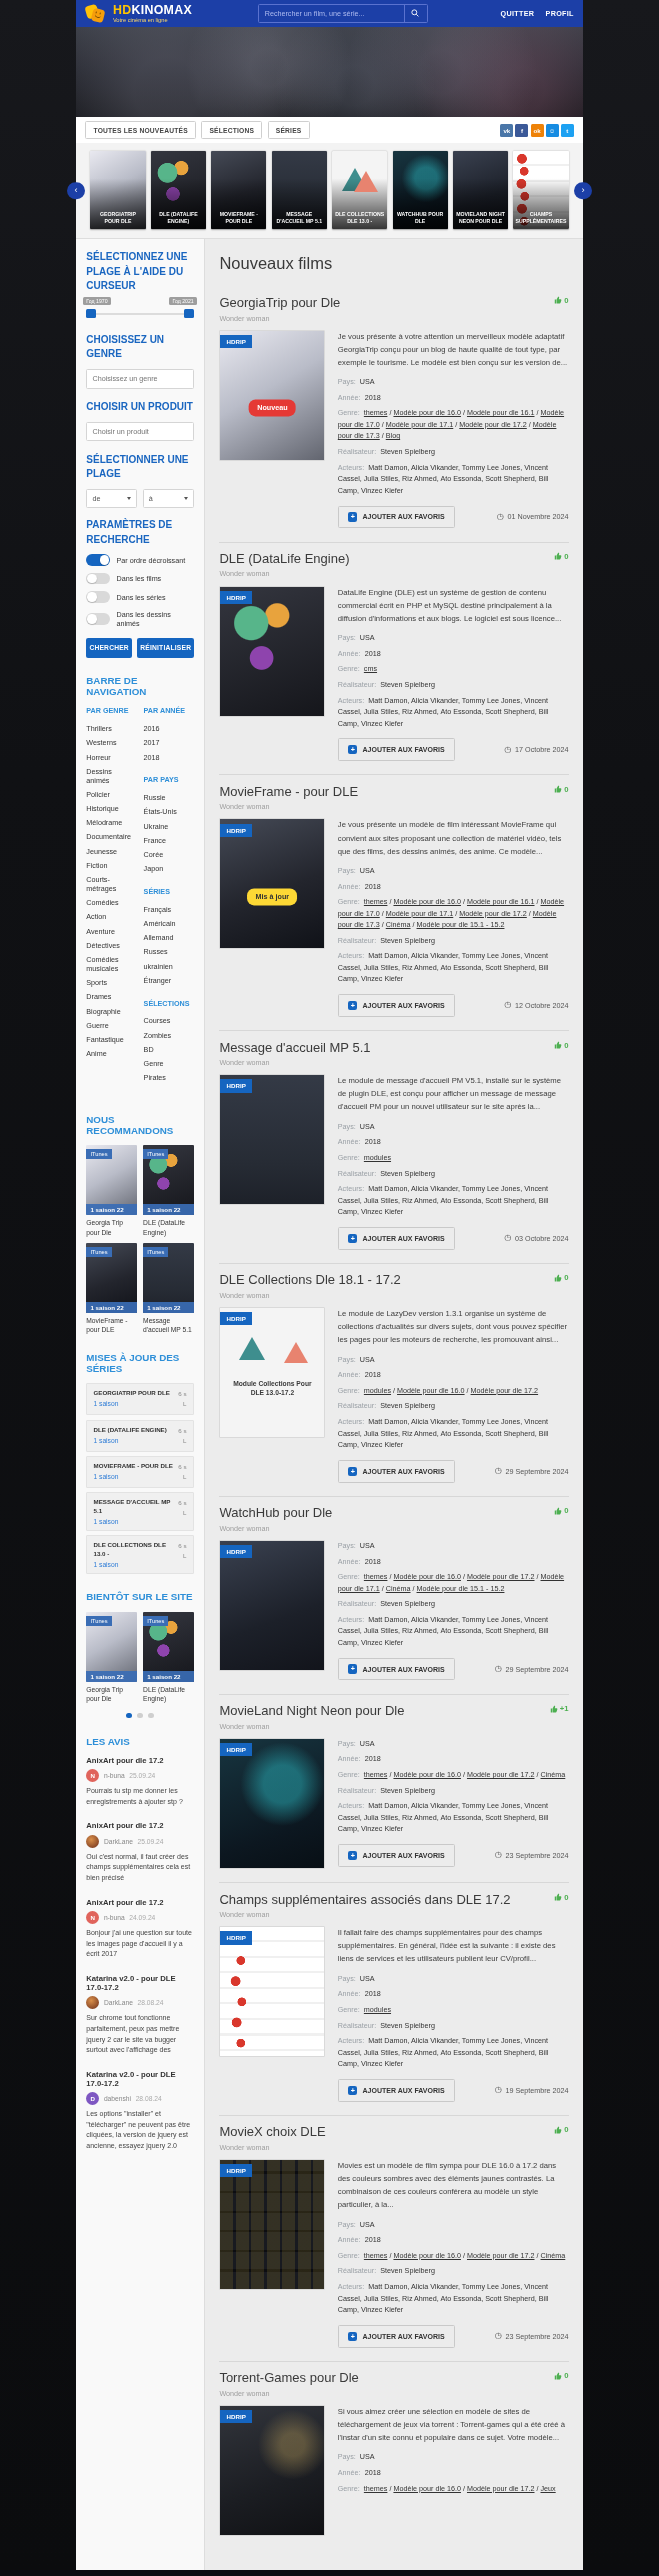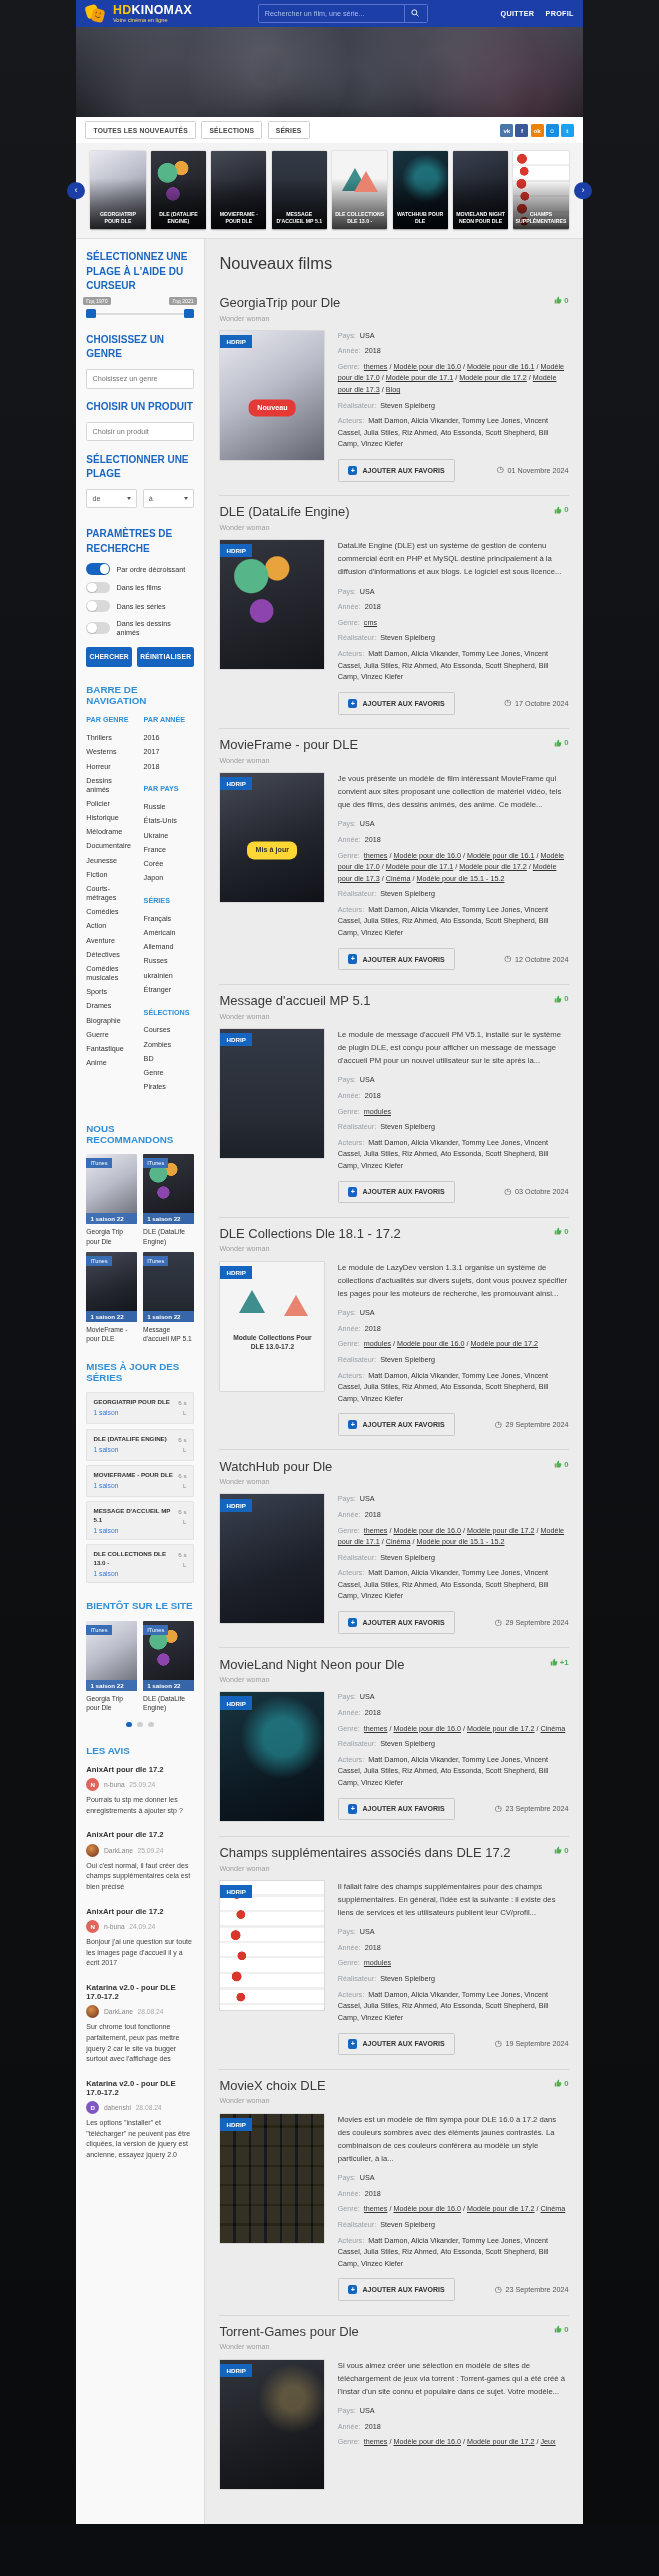--- a/index.html
+++ b/index.html
@@ -90,21 +90,21 @@
   
   .sb-h1 { color:#1a66c0; font-size:10px; font-weight:bold; line-height:1.45; margin-bottom:7.2px; text-transform:uppercase; }
   .sb-h2 { color:#2e8fd8; font-size:9.8px; font-weight:bold; margin:17.5px 0 9.3px; text-transform:uppercase; }
   .slider { position:relative; height:9.3px; margin:15.5px 0 14.4px; }
   .slider .track { position:absolute; left:0; right:0; top:3.6px; height:2.6px; background:#dcdcdc; border-radius:1.5px; }
   .slider .handle { position:absolute; top:0; width:9.3px; height:9.3px; background:#1565c0; border-radius:1.5px; cursor:pointer; }
   .h-min { left:0; } .h-max { right:0; }
   .slider .tip { position:absolute; top:-12.4px; background:#9e9e9e; color:#fff; font-size:5.2px; padding:1px 3.1px; border-radius:1.5px; white-space:nowrap; }
   .tip-min { left:-3.1px; } .tip-max { right:-3.1px; }
   .sb-field { width:100%; height:19.6px; border:0.5px solid #d5d5d5; border-radius:1.5px; background:#fff; color:#666; font-size:7.2px; padding:0 5.2px; outline:none; margin-bottom:11.3px; font-family:"Liberation Sans",sans-serif; }
-  .range-row { display:flex; gap:5.2px; margin-bottom:19px; }
+  .range-row { display:flex; gap:5.2px; margin-bottom:10px; }
   .pseudo-select { flex:1; height:19.6px; border:0.5px solid #d5d5d5; border-radius:1.5px; background:#fff; color:#555; font-size:7.2px; display:flex; align-items:center; justify-content:space-between; padding:0 5.2px; cursor:pointer; }
   .pseudo-select .arr { width:0; height:0; border-left:2.6px solid transparent; border-right:2.6px solid transparent; border-top:3.1px solid #555; }
   .toggle-row { display:flex; align-items:center; gap:6.2px; margin-bottom:7.2px; cursor:pointer; }
   .switch { width:24px; height:11.3px; border-radius:6.2px; background:#d9d9d9; position:relative; flex:0 0 24px; }
   .switch .knob { position:absolute; top:1px; left:1px; width:9.3px; height:9.3px; border-radius:50%; background:#fff; box-shadow:0 0.5px 1px rgba(0,0,0,.3); }
   .switch.on { background:#1565c0; } .switch.on .knob { left:auto; right:1px; }
   .toggle-label { font-size:7.2px; color:#333; }
   .btn-row { display:flex; gap:5.2px; margin-top:10.3px; }
   .sb-btn { flex:1; background:#1565c0; color:#fff; border:none; border-radius:2.1px; padding:6.2px 3.1px; font-size:6.7px; font-weight:bold; letter-spacing:0.2px; cursor:pointer; font-family:"Liberation Sans",sans-serif; }
   .nav-cols { display:flex; gap:7.2px; }
@@ -561,20 +561,21 @@
                 </svg>
                 <span>0</span>
               </div>
         </div>
         <div class="card-body">
           <div class="thumb bgv1">
                 <span class="q-badge">HDRIP</span>
                 <span class="state-badge b-new">Nouveau</span>
               </div>
           <div class="card-info">
+            <p class="desc">Je vous présente à votre attention un merveilleux modèle adaptatif GeorgiaTrip conçu pour un blog de haute qualité de tout type, par exemple le tourisme. Le modèle est bien conçu sur les version de...</p>
             <div class="meta"><span class="mlabel">Pays:</span><span class="mval">USA</span></div>
             <div class="meta"><span class="mlabel">Année:</span><span class="mval">2018</span></div>
             <div class="meta"><span class="mlabel">Genre:</span><span class="mval"><a class="glink">themes</a> / <a class="glink">Modèle pour dle 16.0</a> / <a class="glink">Modèle pour dle 16.1</a> / <a class="glink">Modèle pour dle 17.0</a> / <a class="glink">Modèle pour dle 17.1</a> / <a class="glink">Modèle pour dle 17.2</a> / <a class="glink">Modèle pour dle 17.3</a> / <a class="glink">Blog</a></span></div>
             <div class="meta"><span class="mlabel">Réalisateur:</span><span class="mval">Steven Spielberg</span></div>
             <div class="meta"><span class="mlabel">Acteurs:</span><span class="mval">Matt Damon, Alicia Vikander, Tommy Lee Jones, Vincent Cassel, Julia Stiles, Riz Ahmed, Ato Essonda, Scott Shepherd, Bill Camp, Vinzec Kiefer</span></div>
             <div class="card-foot">
               <button class="fav-btn">
                     <span class="plus">+</span>
                     <span>AJOUTER AUX FAVORIS</span>
                   </button>

